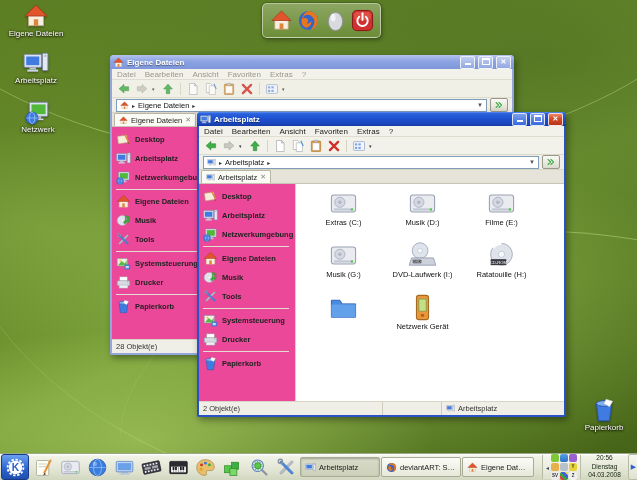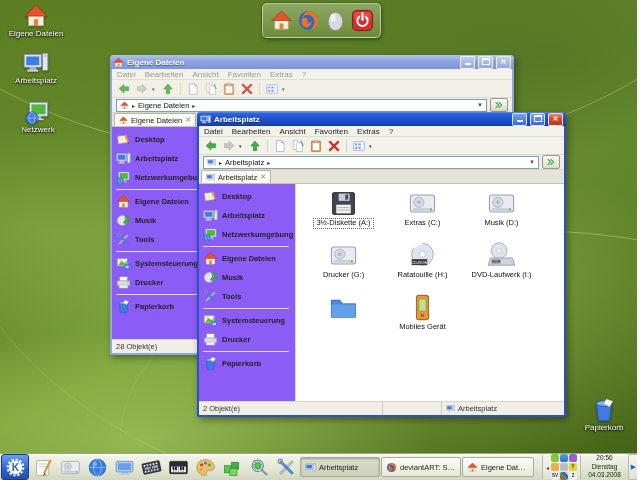--- a/index.html
+++ b/index.html
@@ -67,21 +67,21 @@
   .gobtn{width:16px;height:12px;border:1px solid #9a988a;border-radius:2px;
     background:linear-gradient(#fafaf6,#dcdacc);display:flex;align-items:center;justify-content:center;}
   .gobtn svg{width:10px;height:10px;}
   .tabbar{flex:none;display:flex;align-items:flex-end;background:#e6e4d8;border-bottom:1px solid #c8c5b4;
     height:13px;padding:0 2px;gap:2px;}
   .tab{display:flex;align-items:center;gap:3px;background:#fbfbf6;border:1px solid #b8b5a4;border-bottom:none;
     border-radius:2px 2px 0 0;padding:0 4px;height:12px;font-size:7.5px;color:#222;}
   .tab svg{width:9px;height:9px;}
   .tabx{color:#888;font-size:7px;}
   .wbody{flex:1;display:flex;min-height:0;background:#fff;}
-  .sidebar{width:92px;flex:none;border-right:1px solid #d8d5c6;background:#8b5cf6;
+  .sidebar{width:92px;flex:none;border-right:1px solid #d8d5c6;background:#ec4899;
     padding:3px 0 0 4px;display:flex;flex-direction:column;overflow:hidden;}
   .sbitem{display:flex;align-items:center;gap:4px;height:19px;flex:none;font-size:7.5px;font-weight:bold;color:#222;white-space:nowrap;}
   .sbitem svg{width:15px;height:15px;flex:none;}
   .sbsep{height:1px;background:#e2dfd2;margin:2px 6px 2px 0;flex:none;}
   .main{flex:1;position:relative;overflow:hidden;background:#fff;}
   .grid{display:grid;grid-template-columns:repeat(3,79px);padding:5px 0 0 8px;}
   .gitem{display:flex;flex-direction:column;align-items:center;margin-bottom:4px;min-height:48px;}
   .gitem svg{width:29px;height:29px;}
   .glabel{font-size:7.5px;color:#111;text-align:center;line-height:1.15;margin-top:1px;padding:0 2px;}
   .glabel.sel{outline:1px dotted #666;}
@@ -704,64 +704,64 @@
             <svg>
               <use href="#i-trash"></use>
             </svg>
             <span>Papierkorb</span>
           </div>
       </div>
       <div class="main">
         <div class="grid">
           <div class="gitem">
               <svg>
-                <use href="#i-floppy"></use>
-              </svg>
-              <div class="glabel sel">3½-Diskette (A:)</div>
-            </div>
-          <div class="gitem">
-              <svg>
                 <use href="#i-hd"></use>
               </svg>
               <div class="glabel">Extras (C:)</div>
             </div>
           <div class="gitem">
               <svg>
                 <use href="#i-hd"></use>
               </svg>
               <div class="glabel">Musik (D:)</div>
             </div>
           <div class="gitem">
               <svg>
                 <use href="#i-hd"></use>
               </svg>
-              <div class="glabel">Drucker (G:)</div>
+              <div class="glabel">Filme (E:)</div>
+            </div>
+          <div class="gitem">
+              <svg>
+                <use href="#i-hd"></use>
+              </svg>
+              <div class="glabel">Musik (G:)</div>
+            </div>
+          <div class="gitem">
+              <svg>
+                <use href="#i-dvd"></use>
+              </svg>
+              <div class="glabel">DVD-Laufwerk (I:)</div>
             </div>
           <div class="gitem">
               <svg>
                 <use href="#i-cd"></use>
               </svg>
               <div class="glabel">Ratatouille (H:)</div>
-            </div>
-          <div class="gitem">
-              <svg>
-                <use href="#i-dvd"></use>
-              </svg>
-              <div class="glabel">DVD-Laufwerk (I:)</div>
             </div>
           <div class="gitem">
               <svg>
                 <use href="#i-folder"></use>
               </svg>
             </div>
           <div class="gitem">
               <svg>
                 <use href="#i-mobile"></use>
               </svg>
-              <div class="glabel">Mobiles Gerät</div>
+              <div class="glabel">Netzwerk Gerät</div>
             </div>
         </div>
       </div>
     </div>
     <div class="statusbar">
       <div class="spane" style="width:175px">
           <span>2 Objekt(e)</span>
         </div>
       <div class="spane" style="width:50px"></div>
       <div class="spane" style="flex:1;border-right:none">

